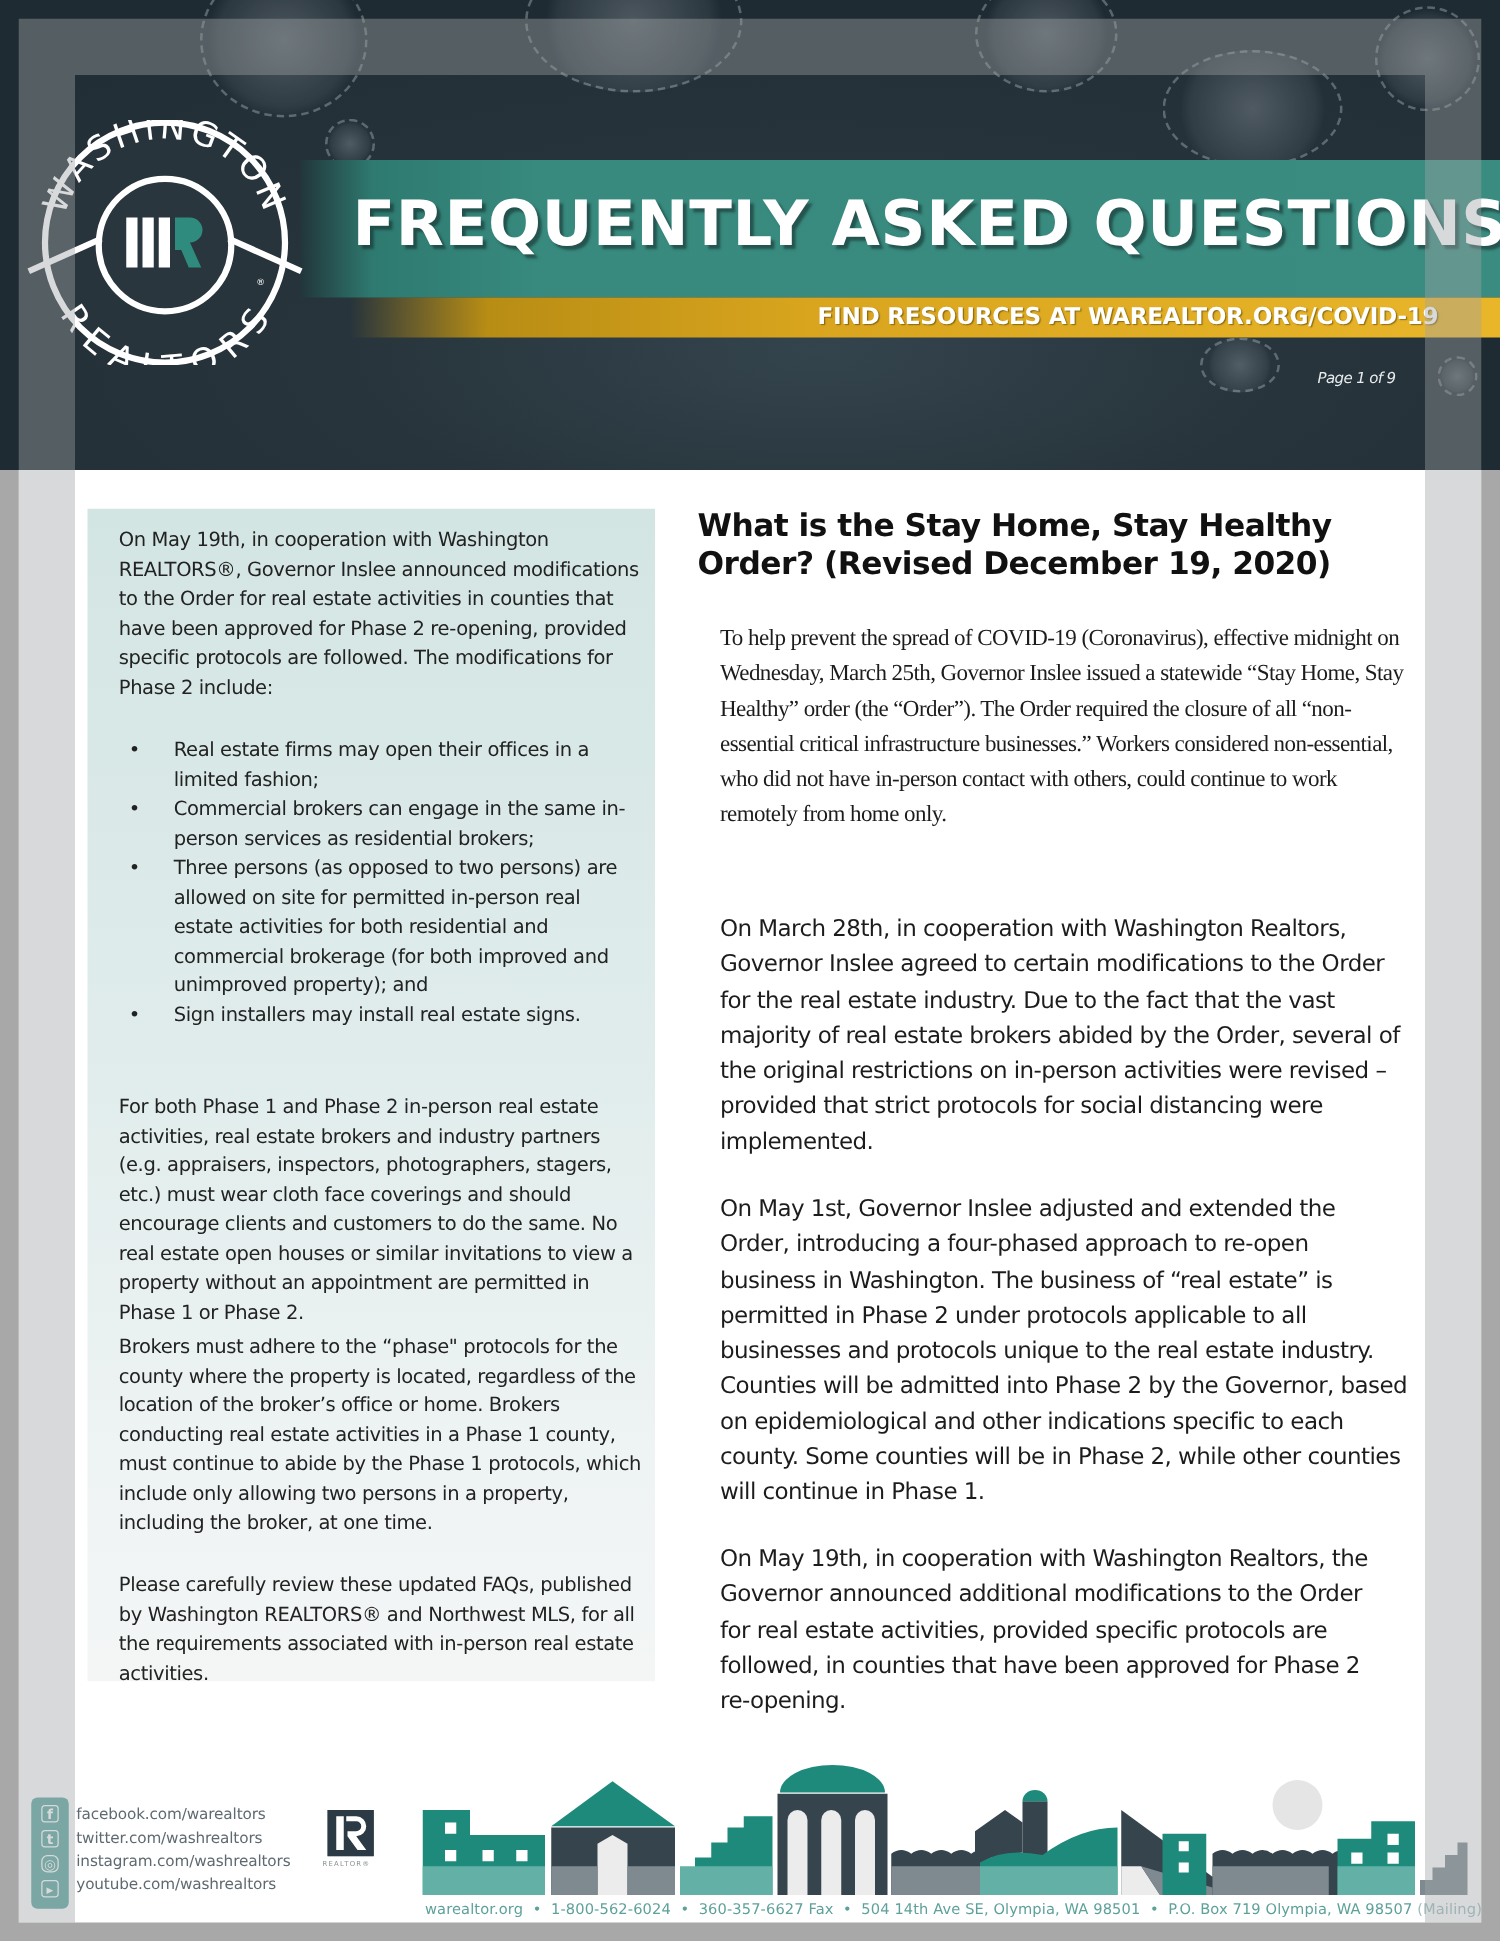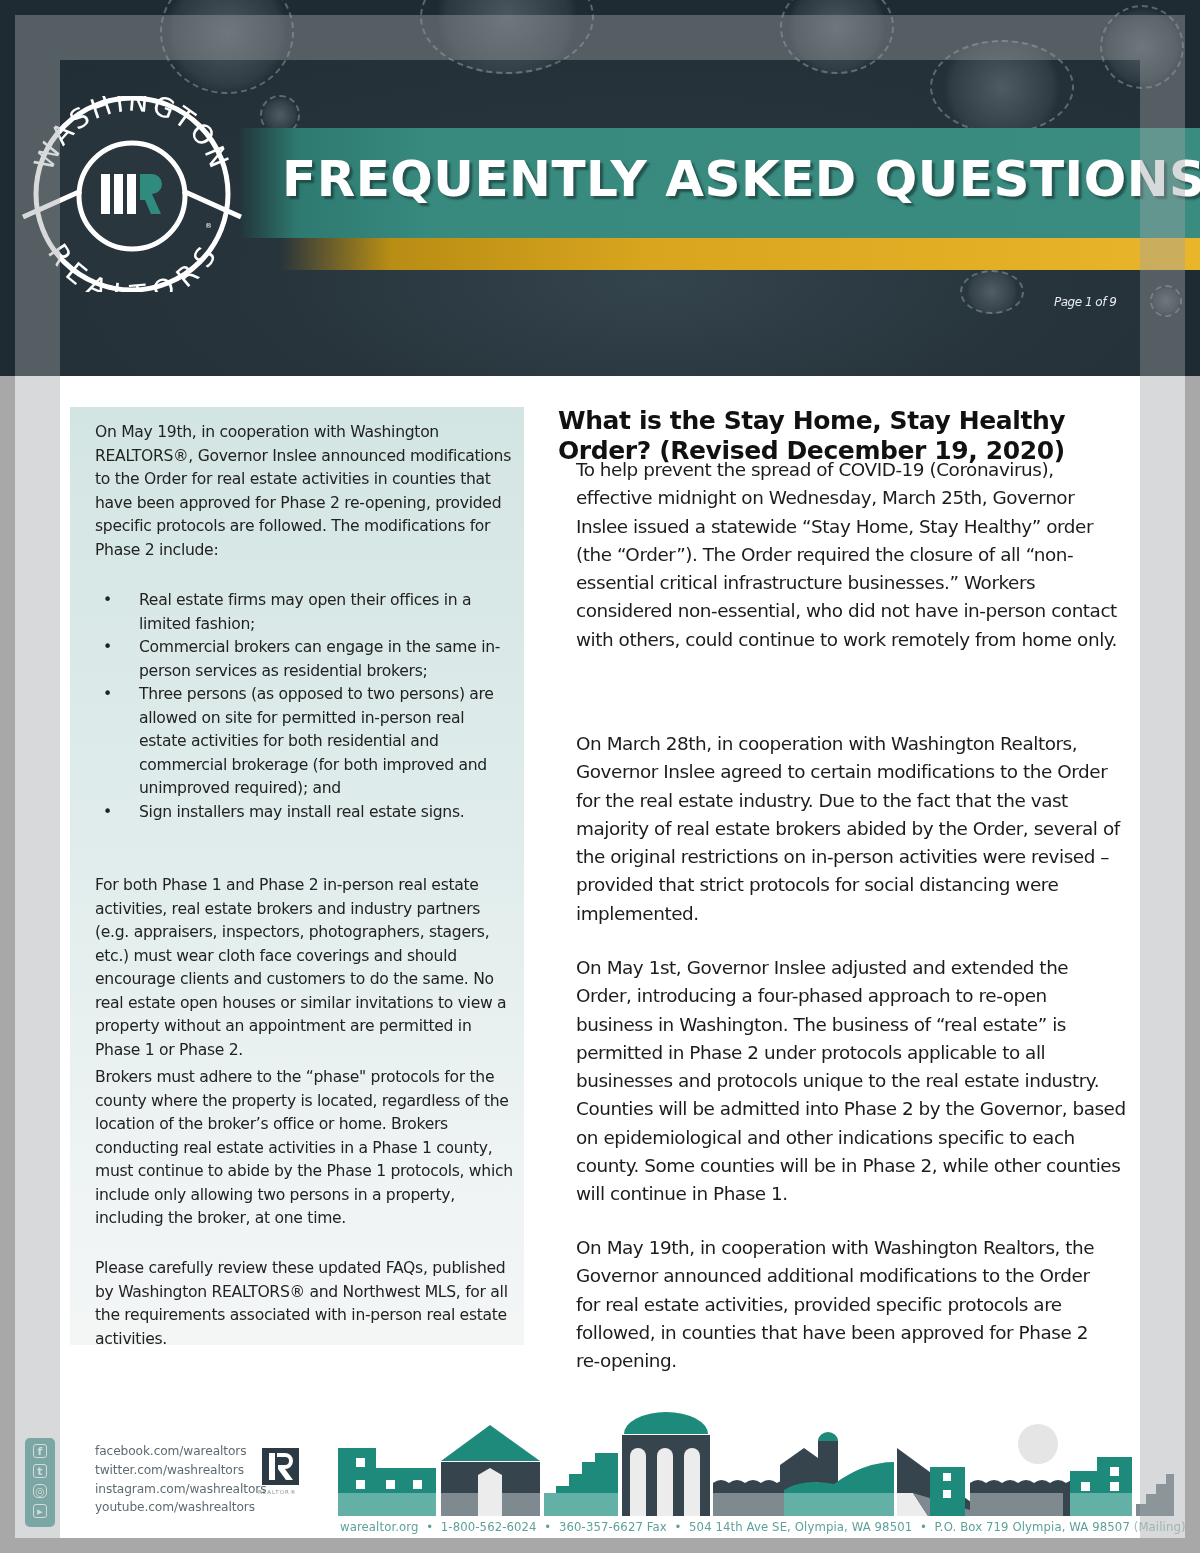--- a/index.html
+++ b/index.html
@@ -26,21 +26,21 @@
   .bullet { position:relative; padding-left:44px; font-size:15.6px; line-height:23.5px; color:#222; letter-spacing:-0.3px; }
   .bullet .dot { position:absolute; left:8px; top:0; }
   
   .q-title { position:absolute; left:558px; top:406px; width:560px; font-weight:bold; font-size:25px; line-height:29.5px; color:#111; letter-spacing:-0.4px; }
   .body-col { position:absolute; left:576px; width:560px; font-size:18.4px; line-height:28.3px; color:#1c1c1c; letter-spacing:-0.45px; }
   .body-col p { margin:0; }
   
   .social-bar { position:absolute; left:25px; top:1438px; width:30px; height:89px; background:#5fa9a1; border-radius:5px; }
   .social-icon { position:absolute; left:8px; width:14px; height:14px; color:#fff; font-size:11px; font-weight:bold; text-align:center; line-height:14px; border:1.5px solid #ffffff; border-radius:3px; box-sizing:border-box; }
   .social-links { position:absolute; left:61px; top:1442px; font-size:12.2px; line-height:18.8px; color:#5f6a70; letter-spacing:-0.1px; }
-  .social-links div { white-space:nowrap;margin-left:34px; }
+  .social-links div { white-space:nowrap; }
   .realtor-mark { position:absolute; left:262px; top:1448px; width:37px; height:37px; background:#2b3a44; }
   .realtor-label { position:absolute; left:258px; top:1489px; font-size:5.5px; color:#8a9396; letter-spacing:1px; }
   .skyline { position:absolute; left:338px; top:1410px; width:850px; height:106px; }
   .footer-line { position:absolute; left:340px; top:1520px; font-size:11.7px; color:#5ea19b; white-space:nowrap; letter-spacing:0.1px; }
   .footer-line .muted { color:#9fbfbc;text-align:center; }
 </style>
 </head>
 <body>
 
 <div class="page">
@@ -52,20 +52,21 @@
     <div class="virus" style="left:260px;top:95px;width:36px;height:36px;"></div>
     <div class="virus" style="left:780px;top:-20px;width:110px;height:90px;"></div>
     <div class="virus" style="left:930px;top:40px;width:140px;height:90px;"></div>
     <div class="virus" style="left:1100px;top:5px;width:80px;height:80px;"></div>
     <div class="virus" style="left:960px;top:270px;width:60px;height:40px;"></div>
     <div class="virus" style="left:1150px;top:285px;width:28px;height:28px;"></div>
 
     <div class="title-band"></div>
     <div class="title-text">FREQUENTLY ASKED QUESTIONS</div>
     <div class="gold-band"></div>
+    <div class="gold-text">FIND RESOURCES AT WAREALTOR.ORG/COVID-19</div>
     <div class="page-num">Page 1 of 9</div>
 
     <svg class="logo" viewBox="0 0 226 196">
       <defs>
         <path id="arcTop" d="M 30 98 A 83 83 0 0 1 196 98"></path>
         <path id="arcBot" d="M 38 112 A 76 76 0 0 0 190 112"></path>
       </defs>
       <circle cx="113" cy="98" r="96" fill="#27343c" stroke="#ffffff" stroke-width="5"></circle>
       <circle cx="113" cy="100" r="53" fill="#2a363e" stroke="#ffffff" stroke-width="5"></circle>
       <line x1="4" y1="121" x2="62" y2="95" stroke="#ffffff" stroke-width="5"></line>
@@ -80,35 +81,35 @@
     </svg>
   </div>
 
   <div class="sidebar"></div>
   <div class="sb-text" style="top:421px;">
     <p class="sb-p">On May 19th, in cooperation with Washington REALTORS®, Governor Inslee announced modifications to the Order for real estate activities in counties that have been approved for Phase 2 re-opening, provided specific protocols are followed. The modifications for Phase 2 include:</p>
   </div>
   <div class="bullets">
     <div class="bullet"><span class="dot">•</span><span>Real estate firms may open their offices in a limited fashion;</span></div>
     <div class="bullet"><span class="dot">•</span><span>Commercial brokers can engage in the same in-person services as residential brokers;</span></div>
-    <div class="bullet"><span class="dot">•</span><span>Three persons (as opposed to two persons) are allowed on site for permitted in-person real estate activities for both residential and commercial brokerage (for both improved and unimproved required); and</span></div>
+    <div class="bullet"><span class="dot">•</span><span>Three persons (as opposed to two persons) are allowed on site for permitted in-person real estate activities for both residential and commercial brokerage (for both improved and unimproved property); and</span></div>
     <div class="bullet"><span class="dot">•</span><span>Sign installers may install real estate signs.</span></div>
   </div>
   <div class="sb-text" style="top:874px;">
     <p class="sb-p">For both Phase 1 and Phase 2 in-person real estate activities, real estate brokers and industry partners (e.g. appraisers, inspectors, photographers, stagers, etc.) must wear cloth face coverings and should encourage clients and customers to do the same. No real estate open houses or similar invitations to view a property without an appointment are permitted in Phase 1 or Phase 2.</p>
   </div>
   <div class="sb-text" style="top:1066px;">
     <p class="sb-p">Brokers must adhere to the “phase" protocols for the county where the property is located, regardless of the location of the broker’s office or home. Brokers conducting real estate activities in a Phase 1 county, must continue to abide by the Phase 1 protocols, which include only allowing two persons in a property, including the broker, at one time.</p>
   </div>
   <div class="sb-text" style="top:1257px;">
     <p class="sb-p">Please carefully review these updated FAQs, published by Washington REALTORS® and Northwest MLS, for all the requirements associated with in-person real estate activities.</p>
   </div>
 
   <div class="q-title">What is the Stay Home, Stay Healthy Order? (Revised December 19, 2020)</div>
-  <div class="body-col" style="top:456px;width:548px;">
+  <div class="body-col" style="top:496px;width:548px;font-family:Liberation Serif, serif;">
       <p>To help prevent the spread of COVID-19 (Coronavirus), effective midnight on Wednesday, March 25th, Governor Inslee issued a statewide “Stay Home, Stay Healthy” order (the “Order”).  The Order required the closure of all “non-essential critical infrastructure businesses.”  Workers considered non-essential, who did not have in-person contact with others, could continue to work remotely from home only.</p>
     </div>
   <div class="body-col" style="top:730px;width:548px;">
       <p>On March 28th, in cooperation with Washington Realtors, Governor Inslee agreed to certain modifications to the Order for the real estate industry.  Due to the fact that the vast majority of real estate brokers abided by the Order, several of the original restrictions on in-person activities were revised – provided that strict protocols for social distancing were implemented.</p>
     </div>
   <div class="body-col" style="top:954px;width:552px;">
       <p>On May 1st, Governor Inslee adjusted and extended the Order, introducing a four-phased approach to re-open business in Washington.  The business of “real estate” is permitted in Phase 2 under protocols applicable to all businesses and protocols unique to the real estate industry.  Counties will be admitted into Phase 2 by the Governor, based on epidemiological and other indications specific to each county.  Some counties will be in Phase 2, while other counties will continue in Phase 1.</p>
     </div>
   <div class="body-col" style="top:1234px;width:520px;">
       <p>On May 19th, in cooperation with Washington Realtors, the Governor announced additional modifications to the Order for real estate activities, provided specific protocols are followed, in counties that have been approved for Phase 2 re-opening.</p>

